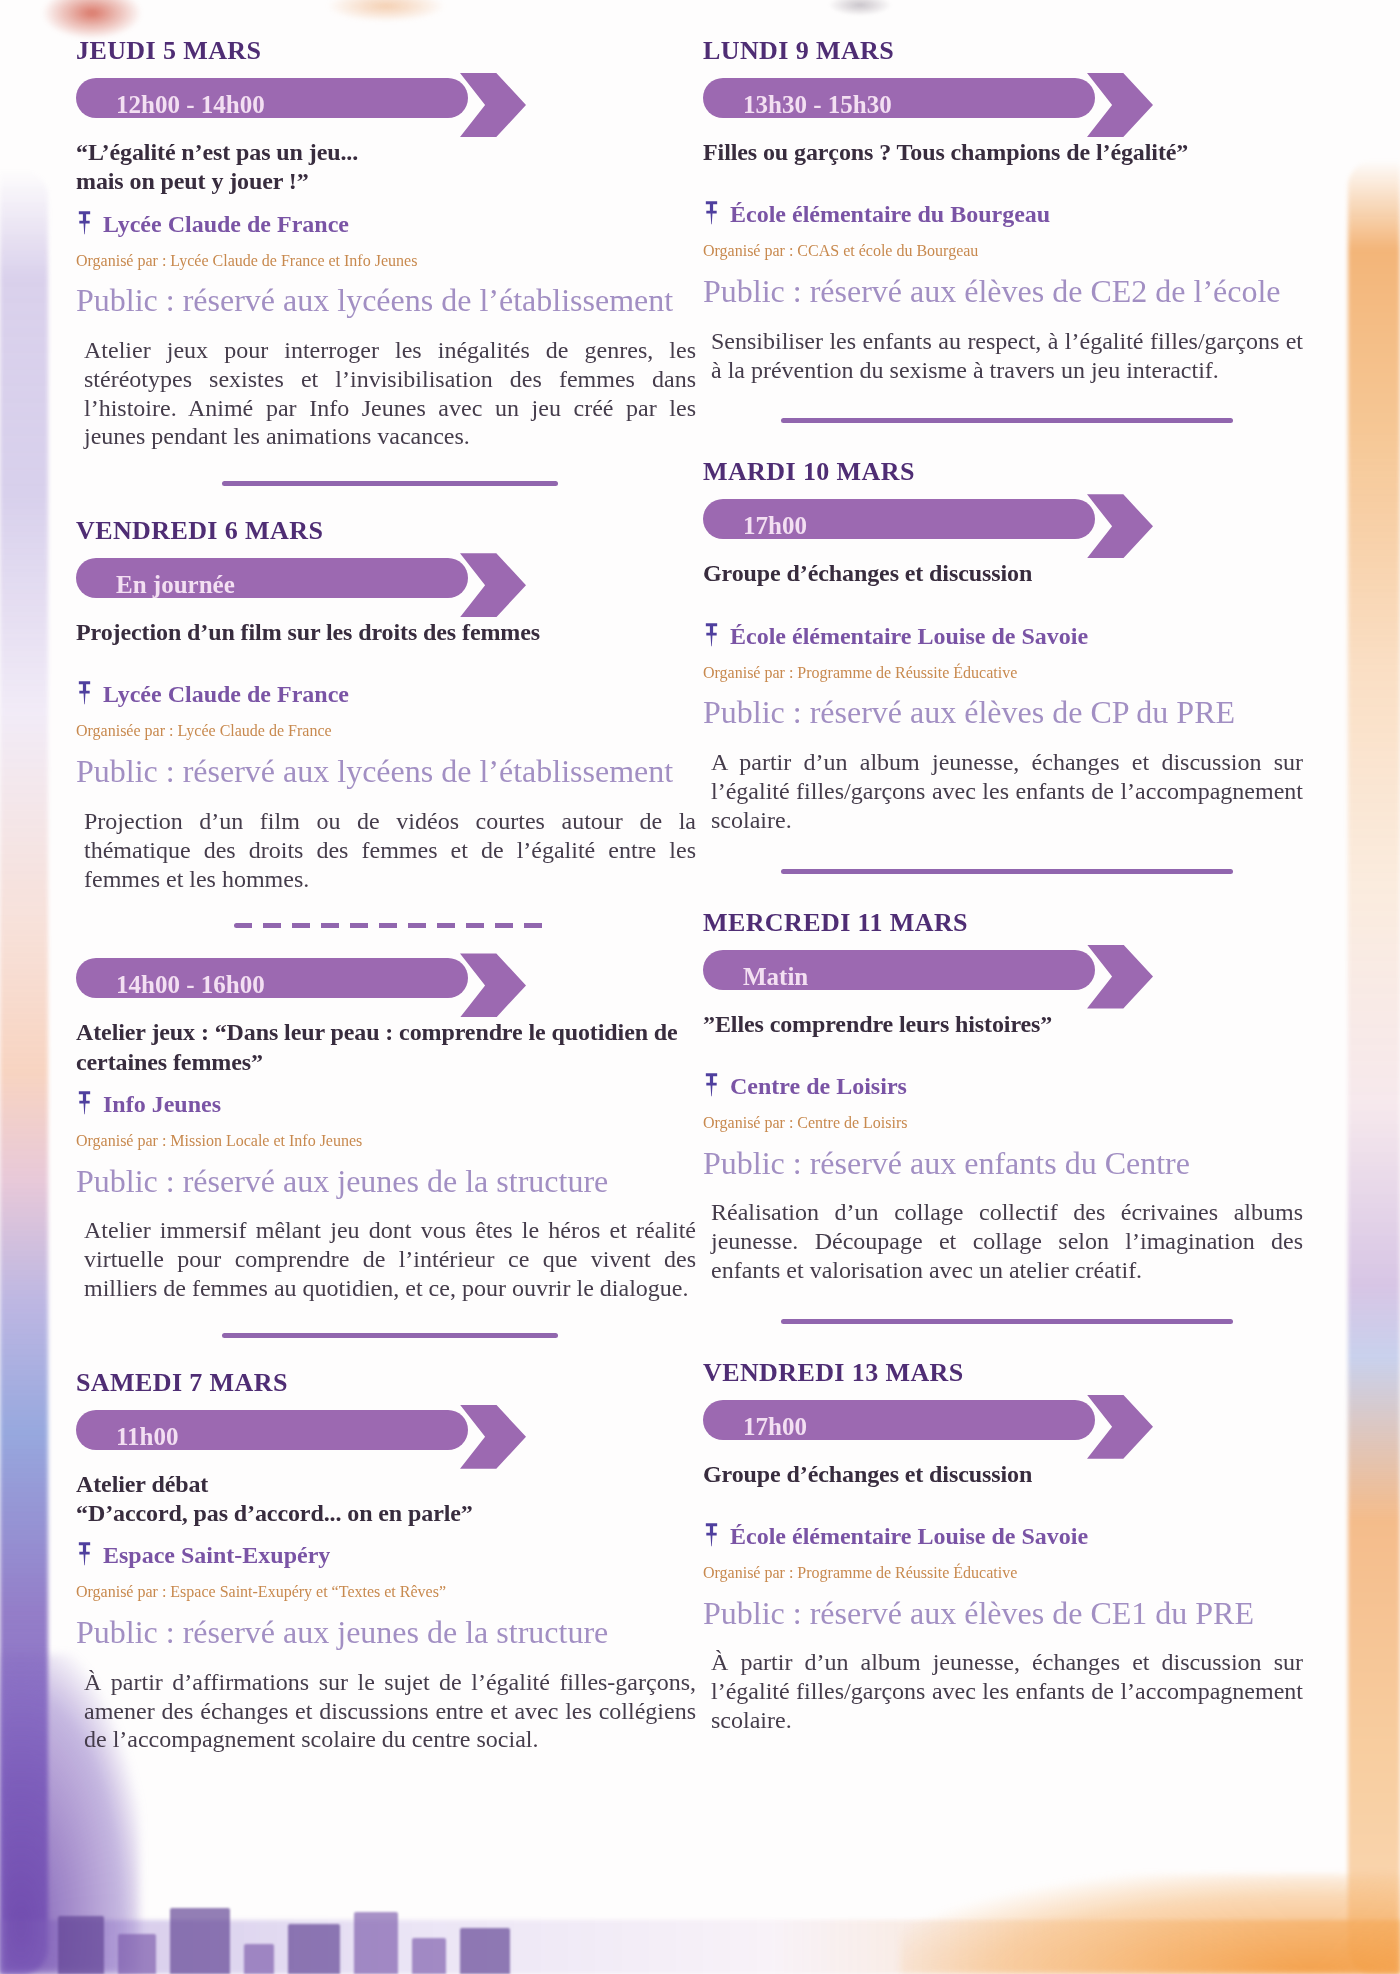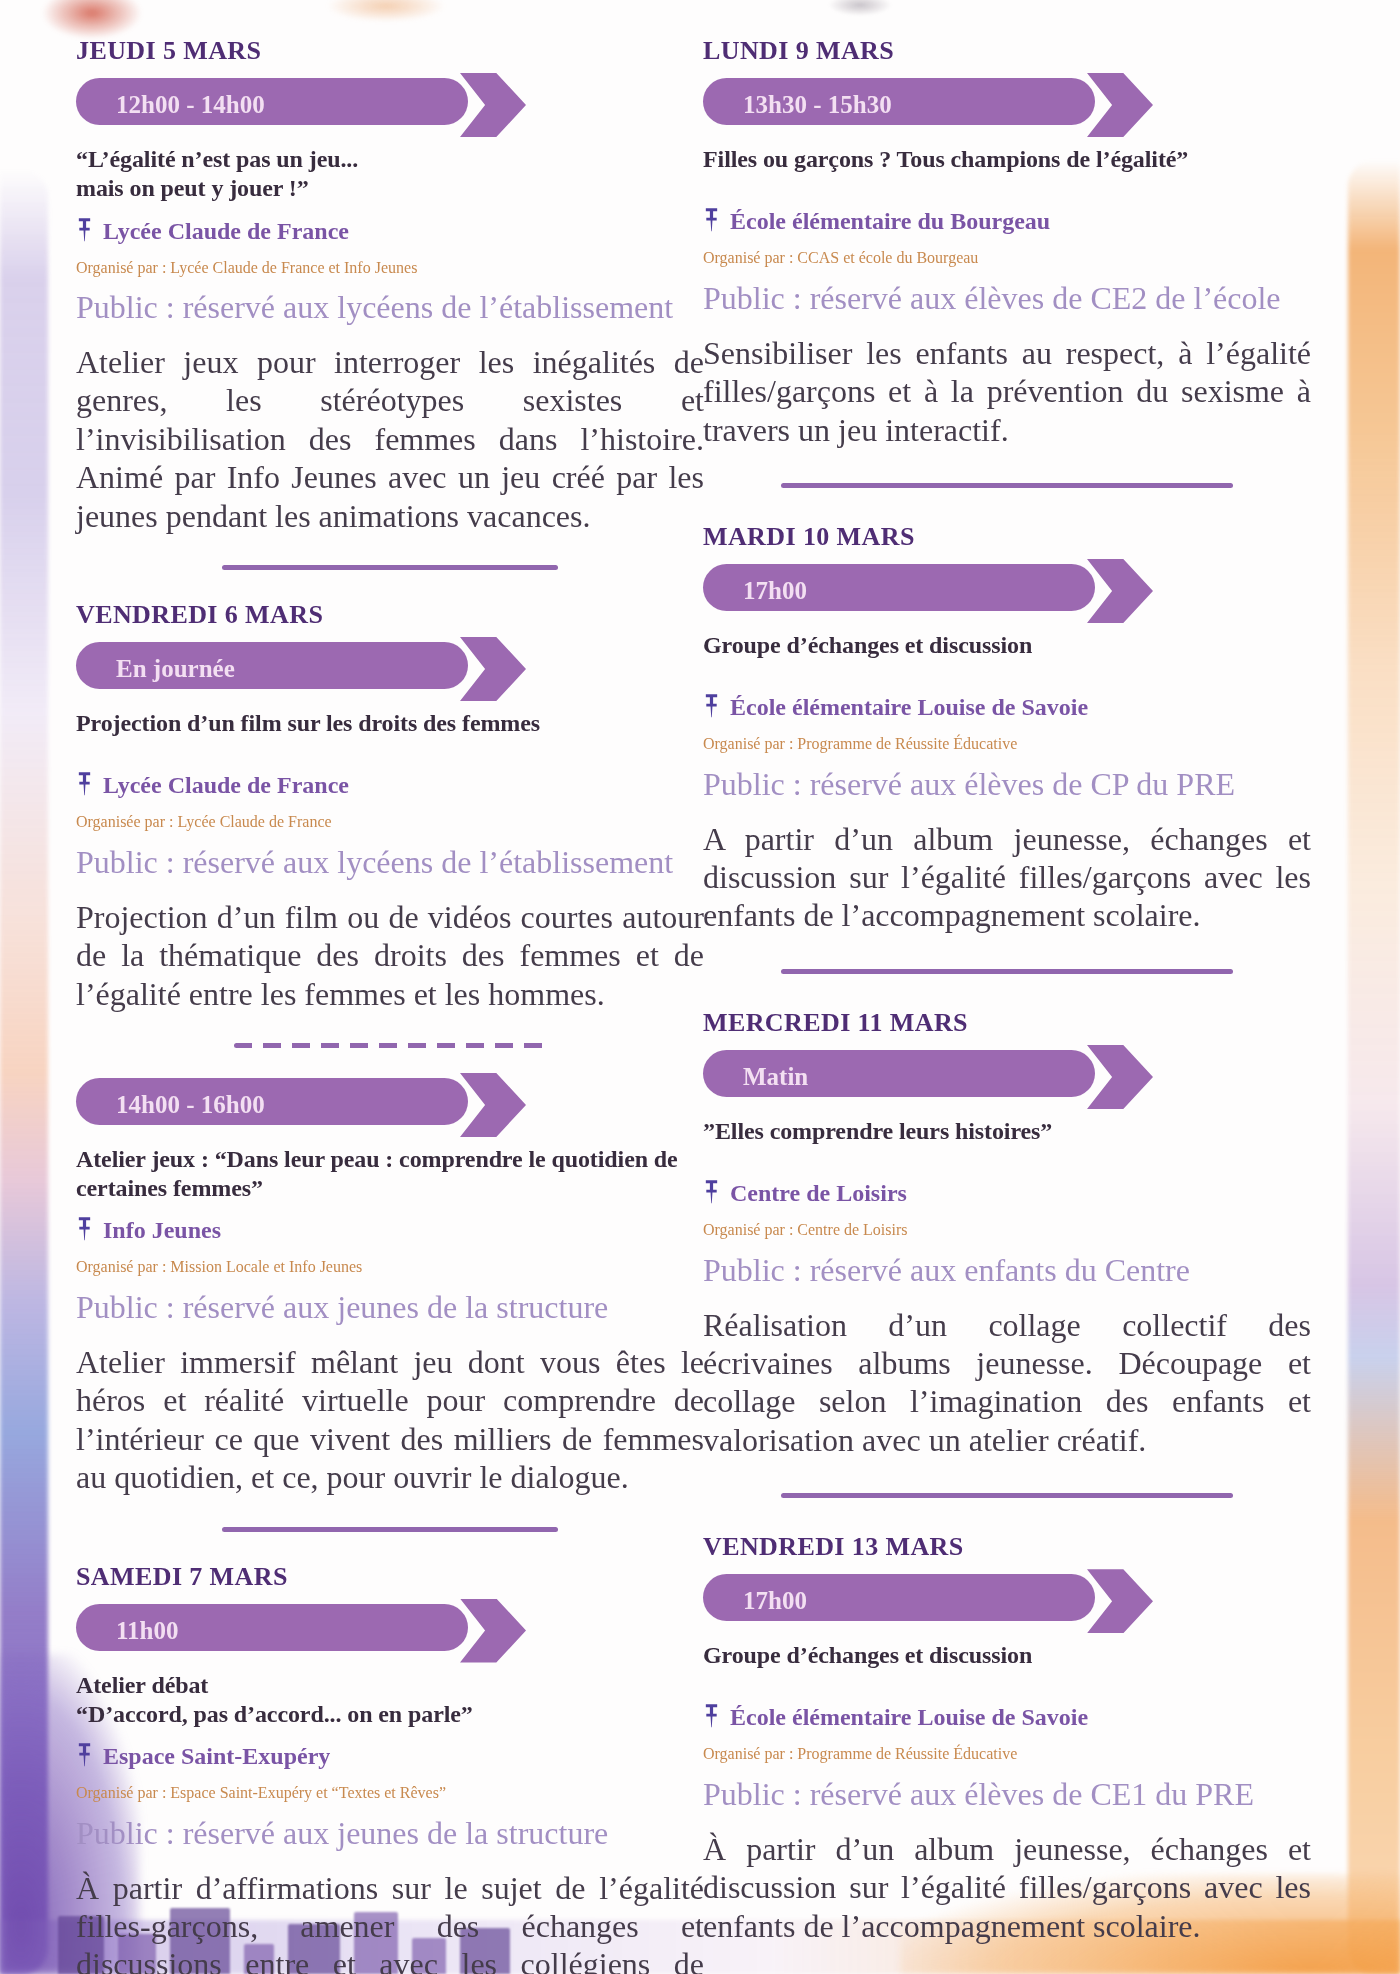--- a/index.html
+++ b/index.html
@@ -83,21 +83,21 @@
   
   .col{position:absolute;top:36px;}
   .col-left{left:76px;width:628px;}
   .col-right{left:703px;width:608px;}
   
   .day{
     margin:0 0 12px 0;font-size:26px;font-weight:bold;letter-spacing:.4px;
     color:var(--day_heading,#4f2d74);
   }
   .ribbon{
-    position:relative;width:392px;height:47px;margin:0 0 20px 0;
+    position:relative;width:392px;height:40px;margin:0 0 20px 0;
     background:var(--ribbon,#9c69b1);border-radius:28px;
   }
   .ribbon-label{
     display:block;line-height:54px;padding-left:40px;
     font-size:25px;font-weight:bold;color:var(--ribbon_label,#f4e3f4);
   }
   .ribbon-arrow{
     position:absolute;right:-58px;top:-5px;width:66px;height:64px;
     background:var(--ribbon,#9c69b1);
     clip-path:polygon(0 0,55% 0,100% 50%,55% 100%,0 100%,38% 50%);
@@ -115,21 +115,21 @@
   .pin{width:17px;height:25px;flex:0 0 auto;fill:var(--pin,#4f3f9e);}
   .org{
     margin:0 0 11px 0;font-size:16px;line-height:1.24;text-align:justify;
     color:var(--organizer_text,#c8894e);
   }
   .pub{
     margin:0 0 15px 0;font-size:32px;line-height:1.24;
     color:var(--public_text,#a28fc3);
   }
   .desc{
-    margin:0;font-size:32px;line-height:1.2;text-align:justify;
+    margin:8px;font-size:24px;line-height:1.2;text-align:justify;
     color:var(--body_text,#453c4b);
   }
   .divider{height:5px;margin:30px auto;background:var(--divider,#9166ae);border-radius:3px;}
   .divider.solid-l{width:336px;}
   .divider.solid-r{width:452px;margin:34px auto;}
   .divider.dashed{
     width:312px;background:repeating-linear-gradient(90deg,var(--divider,#9166ae) 0 18px,transparent 18px 29px);
   }
 </style>
 </head>

